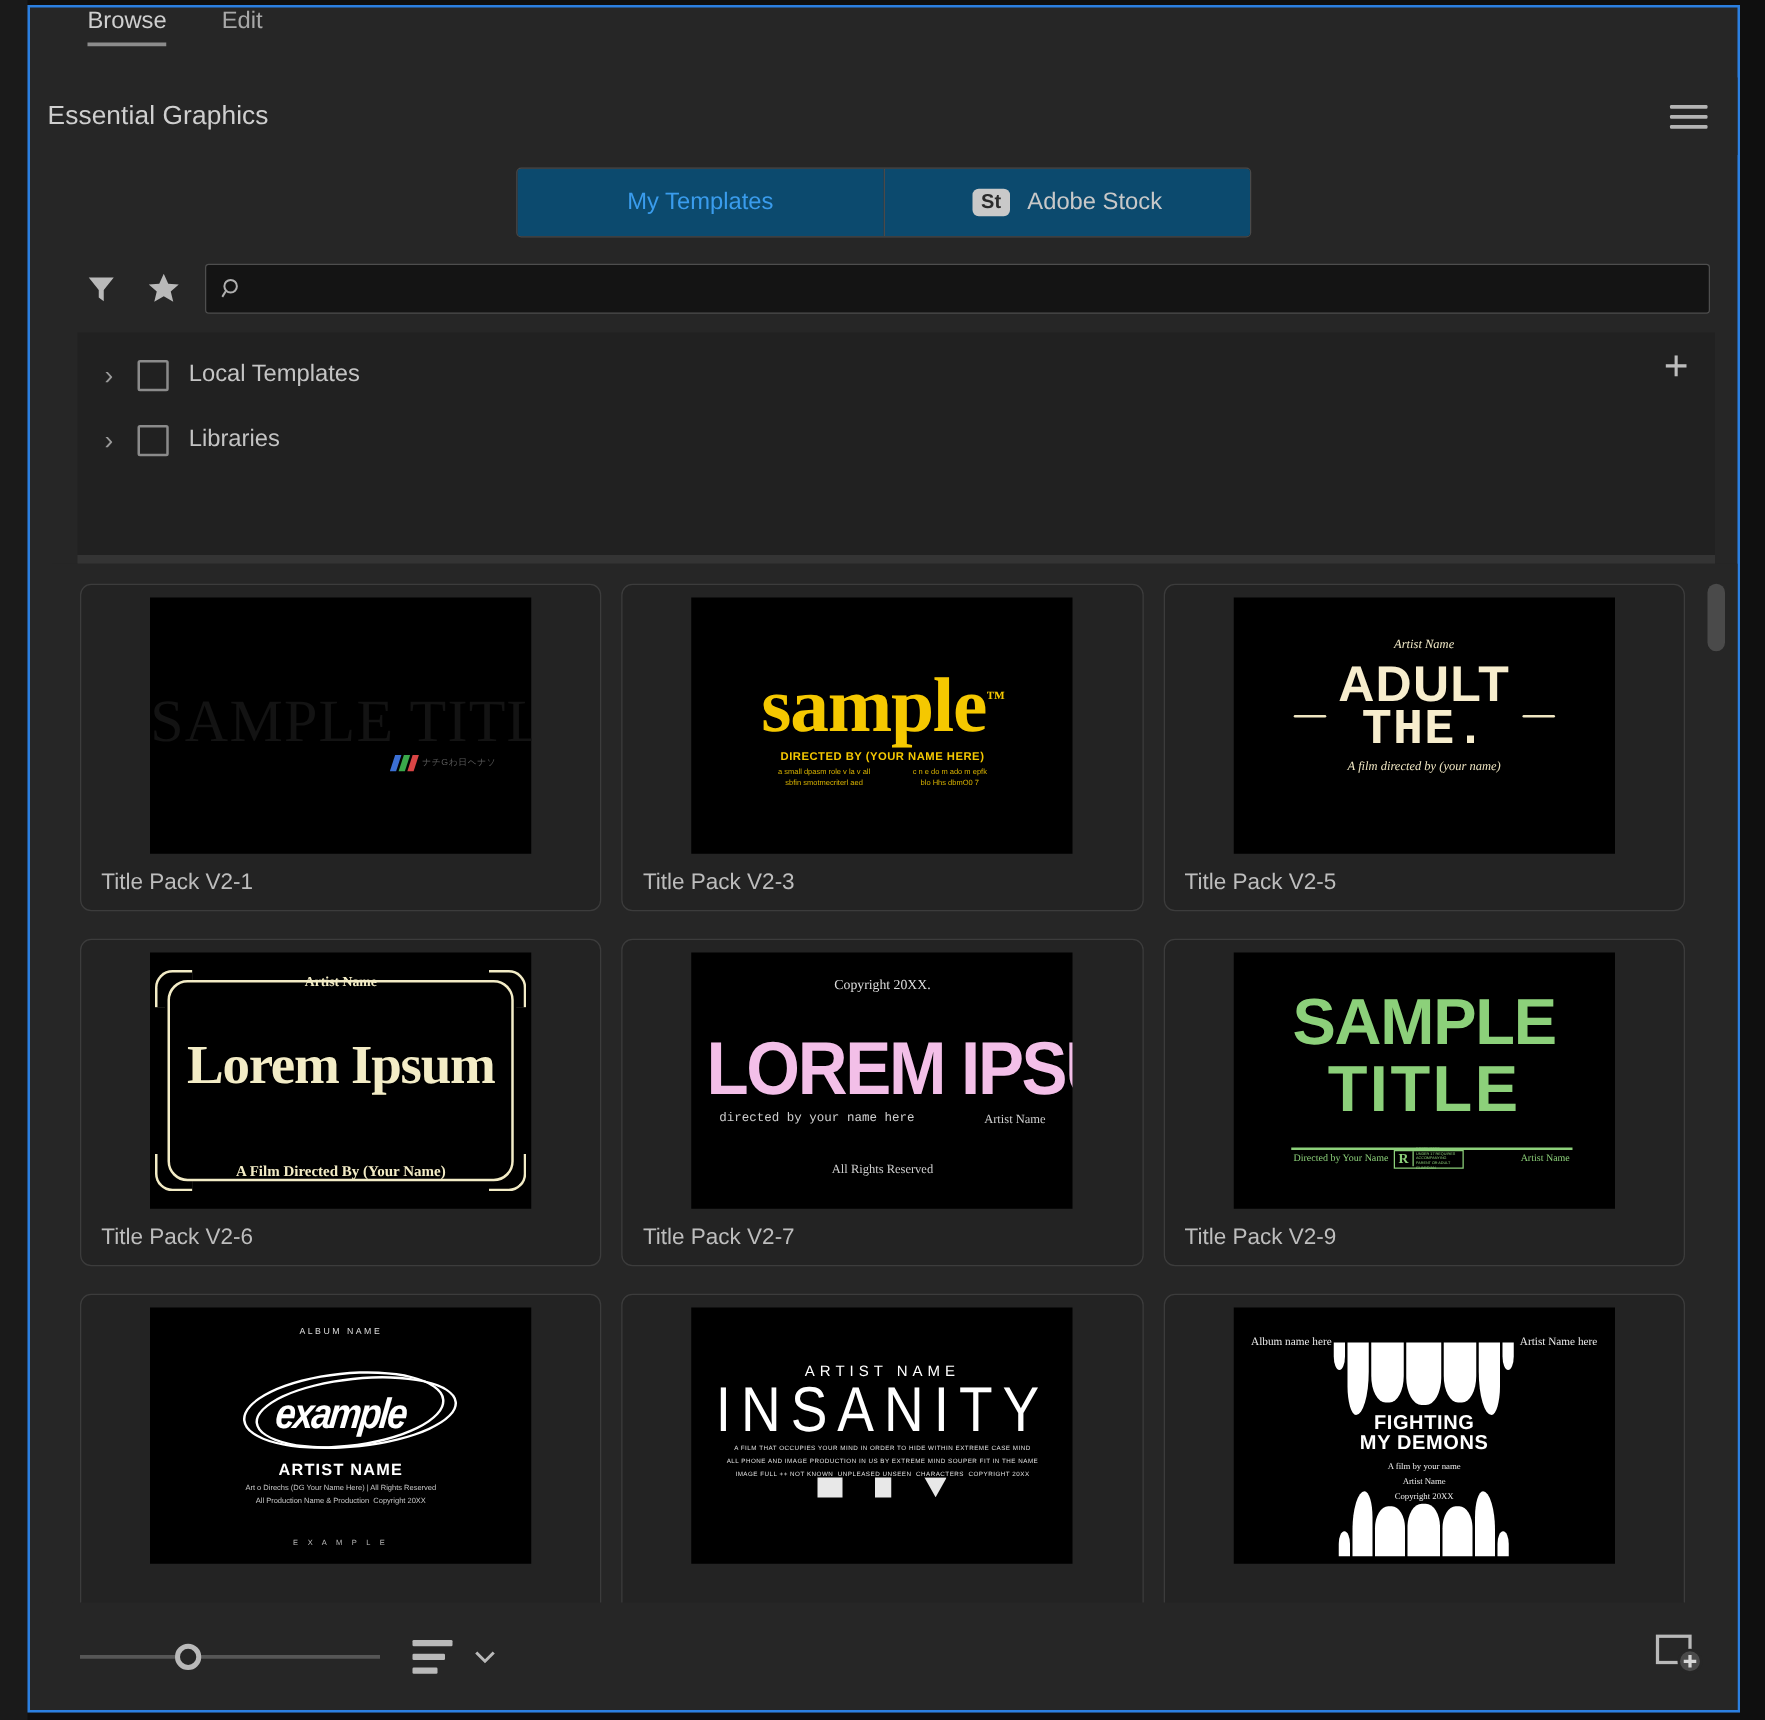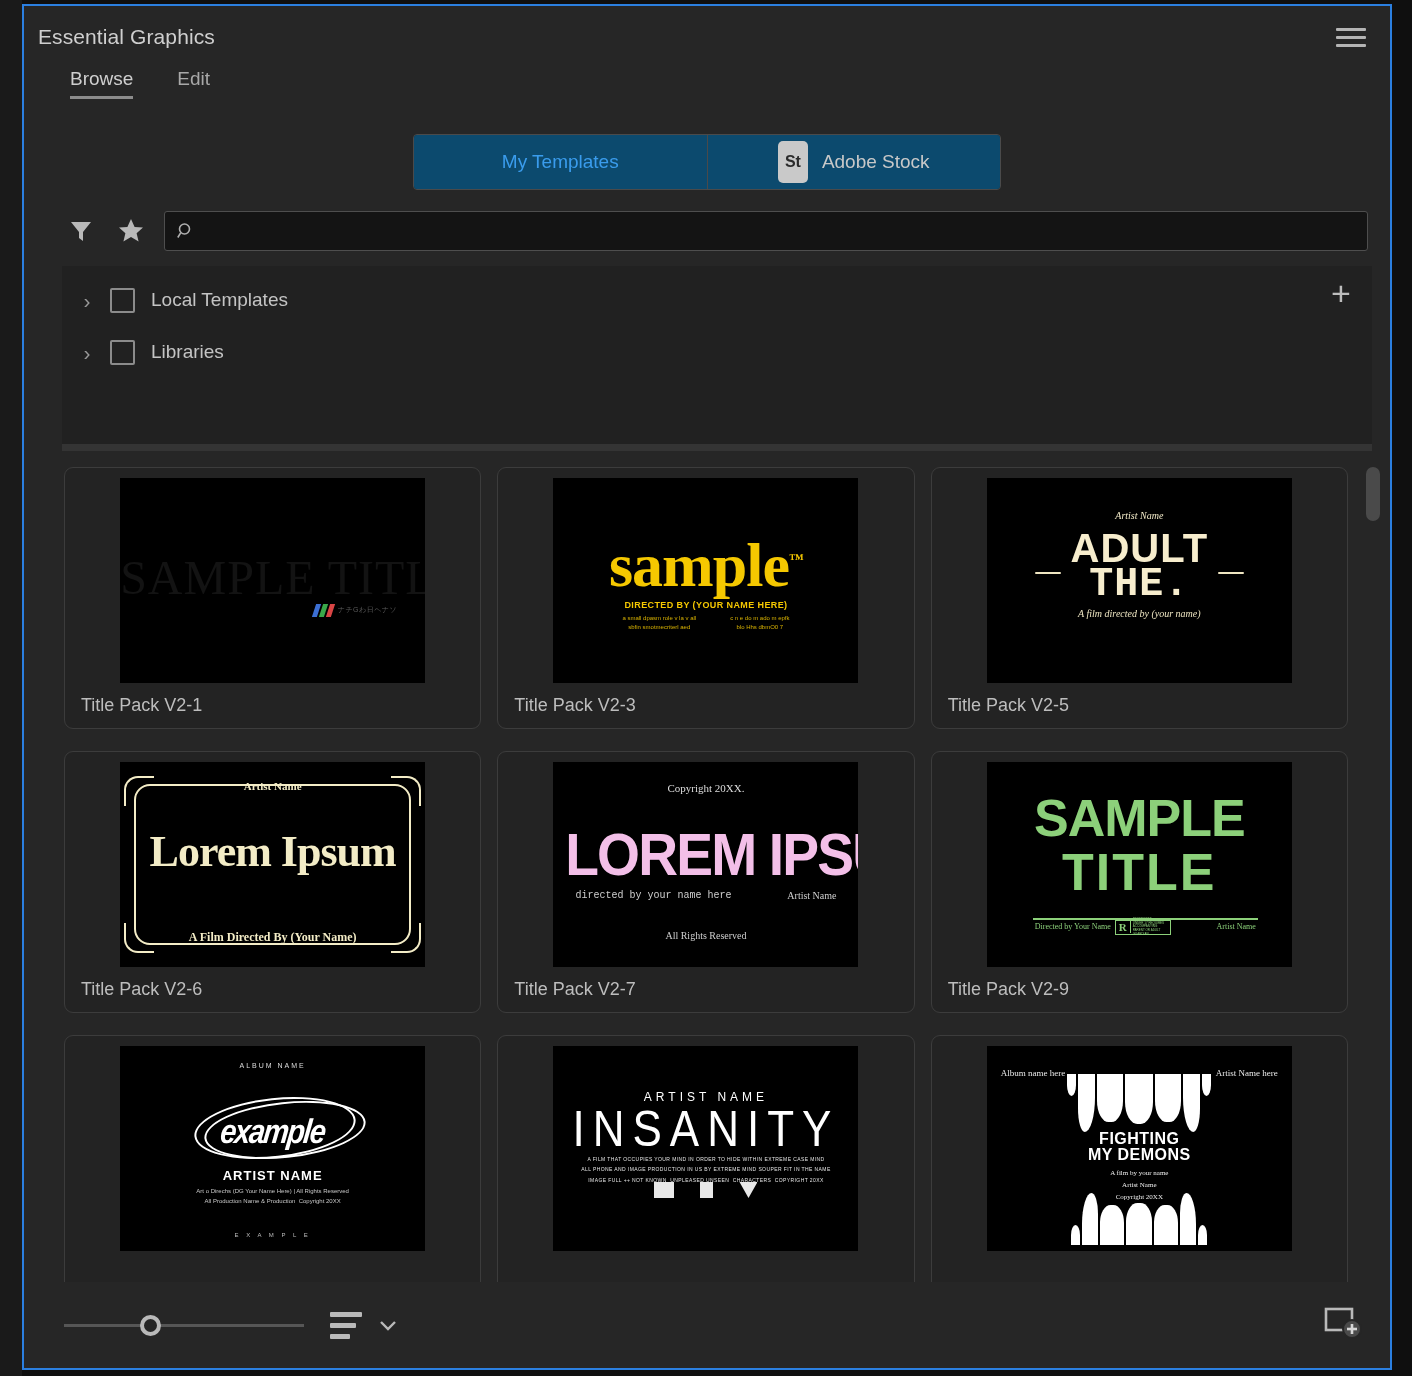--- a/index.html
+++ b/index.html
@@ -71,21 +71,21 @@
     border: 1px solid #4a4a4a; border-radius: 4px; overflow: hidden;
   }
   .source-tab {
     flex: 1; display: flex; align-items: center; justify-content: center;
     gap: 14px; font-size: 19px; color: #c8c8c8;
     background: #0c4a6e; cursor: pointer;
   }
   .source-tab.active { color: #3a9ced; }
   .source-tab + .source-tab { border-left: 1px solid #4a4a4a; }
   #stock-badge {
-    width: 30px; height: 42px; border-radius: 5px;
+    width: 30px; height: 22px; border-radius: 5px;
     background: #c9c9c9; color: #2b2b2b;
     font-size: 16px; font-weight: bold;
     display: flex; align-items: center; justify-content: center;
   }
 
   
   #filter-row {
     flex: 0 0 62px;
     display: flex; align-items: center; gap: 16px;
     padding: 0 22px 0 40px;
@@ -316,32 +316,32 @@
   .t12-fine { top: 122px; font-family: "Liberation Serif", serif; font-size: 7px;
               color: #ececec; line-height: 1.7; }
 </style>
 </head>
 <body>
 
 <div class="outer-left-strip"></div>
 
 <div id="panel-root">
 
+  <div id="mode-tabs">
+    <div class="mode-tab active">Browse</div>
+    <div class="mode-tab">Edit</div>
+  </div>
+
   <div id="panel-header">
     <div id="panel-title">Essential Graphics</div>
     <div id="hamburger-btn">
       <span></span>
       <span></span>
       <span></span>
     </div>
-  </div>
-
-  <div id="mode-tabs">
-    <div class="mode-tab active">Browse</div>
-    <div class="mode-tab">Edit</div>
   </div>
 
   <div id="source-toggle-row">
     <div id="source-toggle">
       <div class="source-tab active">
         <span>My Templates</span>
       </div>
       <div class="source-tab">
         <span id="stock-badge">St</span>
         <span>Adobe Stock</span>

